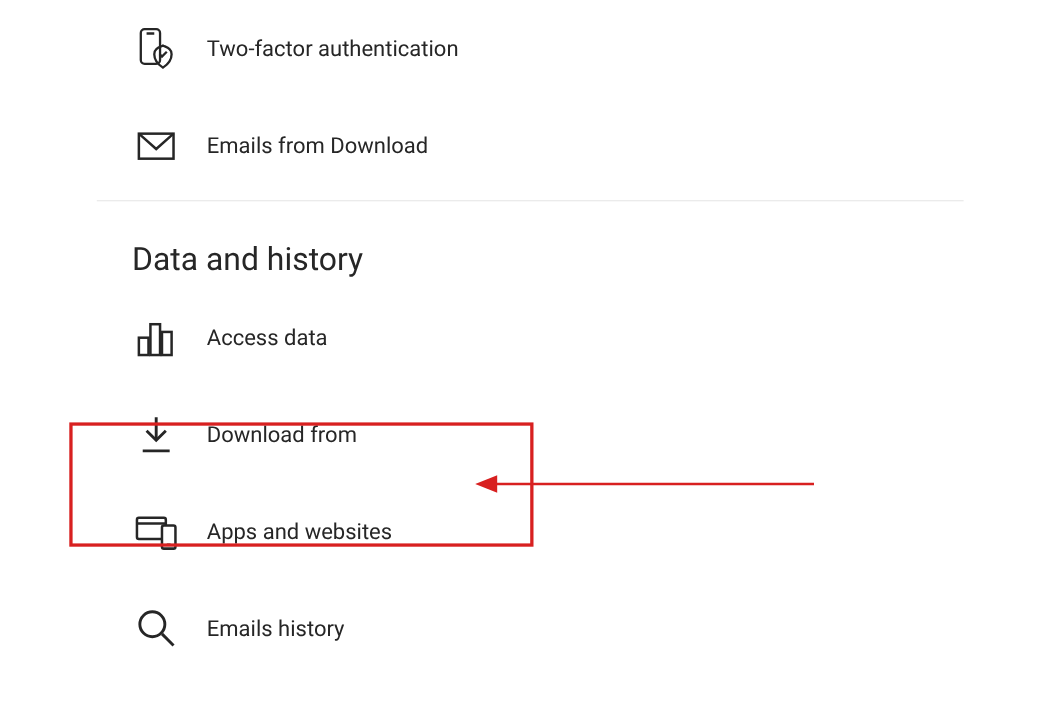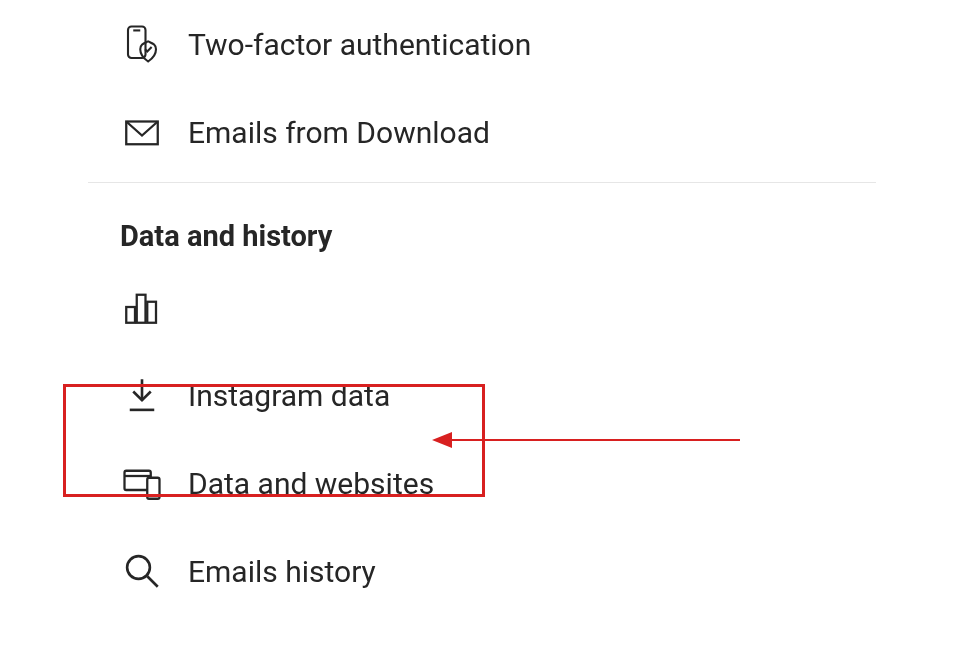--- a/index.html
+++ b/index.html
@@ -26,33 +26,33 @@
     }
     .menu-item .icon-wrap {
       width: 44px;
       height: 44px;
       display: flex;
       align-items: center;
       justify-content: center;
       flex: 0 0 44px;
     }
     .menu-item .label {
-      font-size: 30px;
+      font-size: 20px;
       font-weight: 400;
       color: #262626;
       margin-left: 24px;
     }
     .divider {
       height: 1px;
       background: #e6e6e6;
       margin: 6px 88px 6px 88px;
     }
     .section-header {
       font-size: 29px;
-      font-weight: 700;
+      font-weight: 400;
       color: #262626;
       padding: 30px 0 10px 120px;
     }
     svg {
       display: block;
     }
     .highlight-box {
       position: absolute;
       border: 3px solid #d82020;
       pointer-events: none;
@@ -94,43 +94,44 @@
   <div class="section-header">Data and history</div>
 
   <div class="menu-item">
     <span class="icon-wrap">
       <svg width="42" height="42" viewBox="0 0 48 48" fill="none" stroke="#262626" stroke-width="2.6">
         <rect x="6" y="24" width="10" height="18"></rect>
         <rect x="18" y="10" width="10" height="32"></rect>
         <rect x="30" y="18" width="10" height="24"></rect>
       </svg>
     </span>
+    <span class="label">Access data</span>
   </div>
 
   <div class="menu-item">
     <span class="icon-wrap">
       <svg width="42" height="42" viewBox="0 0 48 48" fill="none" stroke="#262626" stroke-width="3">
         <line x1="24" y1="6" x2="24" y2="30"></line>
         <path d="M14 20 L24 30 L34 20"></path>
         <line x1="10" y1="41" x2="38" y2="41"></line>
       </svg>
     </span>
-    <span class="label">Instagram data</span>
+    <span class="label">Download from</span>
   </div>
 
   <div class="menu-item">
     <span class="icon-wrap">
       <svg width="42" height="42" viewBox="0 0 48 48" fill="none" stroke="#262626" stroke-width="2.6">
         <rect x="4" y="10" width="30" height="22" rx="2"></rect>
         <line x1="4" y1="16" x2="34" y2="16"></line>
         <rect x="30" y="18" width="14" height="24" rx="2" fill="#ffffff"></rect>
         <line x1="35" y1="38" x2="39" y2="38"></line>
       </svg>
     </span>
-    <span class="label">Data and websites</span>
+    <span class="label">Apps and websites</span>
   </div>
 
   <div class="menu-item">
     <span class="icon-wrap">
       <svg width="42" height="42" viewBox="0 0 48 48" fill="none" stroke="#262626" stroke-width="3">
         <circle cx="20" cy="20" r="13"></circle>
         <line x1="30" y1="30" x2="42" y2="42"></line>
       </svg>
     </span>
     <span class="label">Emails history</span>

